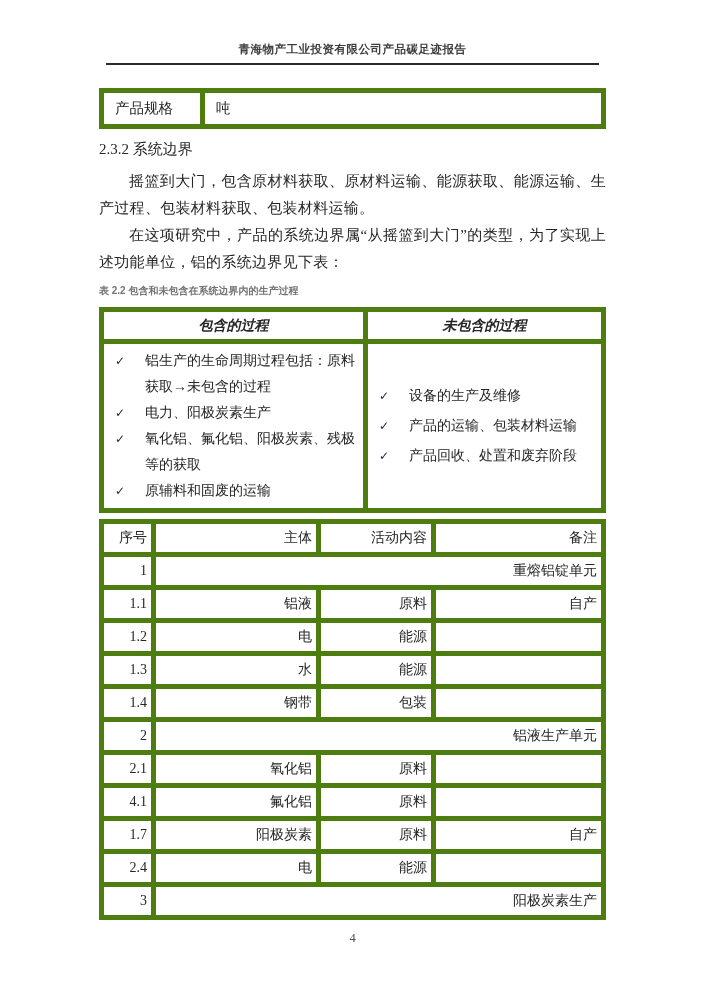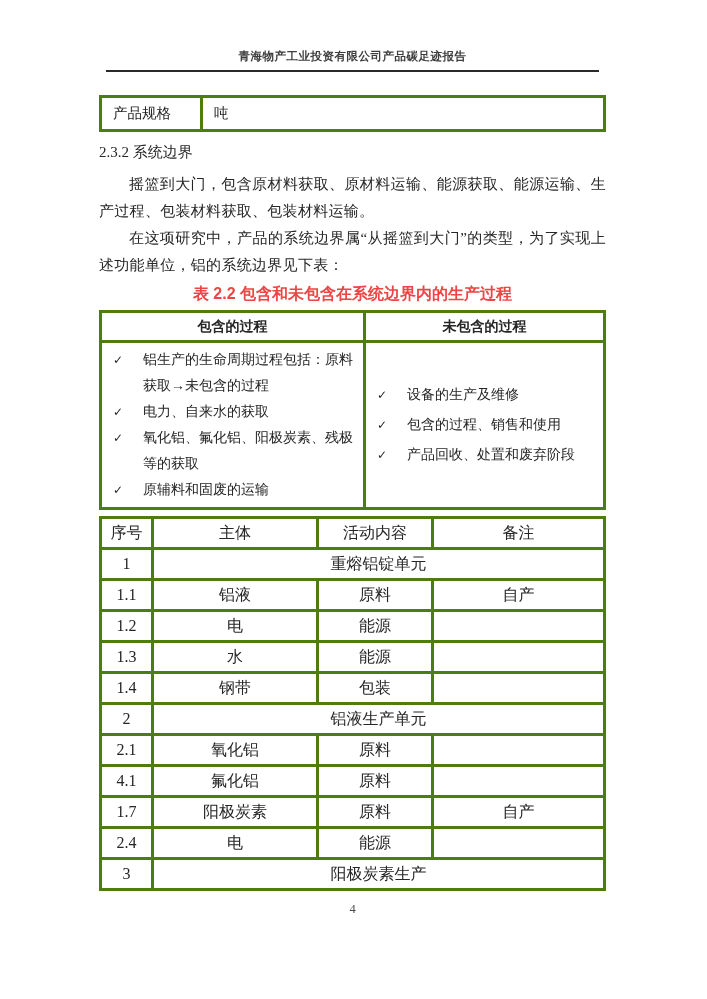--- a/index.html
+++ b/index.html
@@ -6,40 +6,40 @@
   .page {
     position:relative;
     width:707px; height:999px;
     background:#ffffff;
     font-family:"Liberation Serif","DejaVu Serif",serif;
     color:#262626;
     overflow:hidden;
   }
   .content {
     position:absolute;
-    left:99px; top:8px;
+    left:99px; top:1px;
     width:507px;
   }
 
   
   .doc-header {
     margin:40px 7px 0 7px;
     text-align:center;
     font-size:11.5px;
     line-height:16px;
     font-weight:bold;
     color:#3d3d3d;
     letter-spacing:0.5px;
     padding-bottom:6px;
     border-bottom:2px solid #2a2a2a;
   }
 
   
   table { border-collapse:collapse; width:100%; table-layout:fixed; }
-  td, th { border:3px solid #4d7c0f; vertical-align:middle; }
+  td, th { border:5px solid #4d7c0f; vertical-align:middle; }
 
   
   .spec-table { margin-top:23px; }
   .spec-table td {
     height:31px;
     font-size:14.5px;
     padding:0 6px 0 11px;
     text-align:left;
   }
 
@@ -55,38 +55,39 @@
     font-size:15px;
     line-height:27px;
     text-align:justify;
     text-indent:2em;
     letter-spacing:0.3px;
   }
   .para-block { margin-top:9px; }
 
   
   .table-caption {
-    text-align:center;
+    text-align:left;
     font-family:"Liberation Sans","DejaVu Sans",sans-serif;
     font-weight:bold;
-    font-size:16px;
+    font-size:10px;
     line-height:18px;
-    color:#ef4444;
+    color:#737373;
   }
   .caption-22 { margin-top:6px; }
   .caption-23 { margin-top:7px; }
 
   
   .t22 { margin-top:7px; }
   .t22 th {
     height:25px;
     font-family:"Liberation Sans","DejaVu Sans",sans-serif;
     font-weight:bold;
     font-size:14px;
     text-align:center;
+    font-style:italic;
   }
   .t22 td { padding:4px 6px; }
   .t22 .cell-list { display:flex; flex-direction:column; }
   .t22 .cell-list.centered { justify-content:center; height:156px; }
   .check-item {
     display:flex;
     align-items:flex-start;
     font-size:14px;
     line-height:26px;
   }
@@ -98,22 +99,22 @@
     font-size:12px;
     line-height:26px;
   }
   .check-item .check-text { flex:1; }
   .t22 .excluded-list .check-item { margin:2px 0; }
 
   
   .t23 { margin-top:6px; }
   .t23 td {
     height:28px;
-    font-size:16px;
-    text-align:center;
+    font-size:14px;
+    text-align:right;
     padding:0 4px;
   }
 
   
   .pagenum {
     margin-top:11px;
     text-align:center;
     font-size:12.5px;
     color:#4c4c4c;
   }
@@ -162,41 +163,41 @@
       </tr>
       <tr>
         <td>
           <div class="cell-list">
             <div class="check-item">
               <span class="check">✓</span>
               <span class="check-text">铝生产的生命周期过程包括：原料获取→未包含的过程</span>
             </div>
             <div class="check-item">
               <span class="check">✓</span>
-              <span class="check-text">电力、自来水的获取</span>
+              <span class="check-text">电力、阳极炭素生产</span>
             </div>
             <div class="check-item">
               <span class="check">✓</span>
               <span class="check-text">氧化铝、氟化铝、阳极炭素、残极等的获取</span>
             </div>
             <div class="check-item">
               <span class="check">✓</span>
               <span class="check-text">原辅料和固废的运输</span>
             </div>
           </div>
         </td>
         <td>
           <div class="cell-list centered excluded-list">
             <div class="check-item">
               <span class="check">✓</span>
               <span class="check-text">设备的生产及维修</span>
             </div>
             <div class="check-item">
               <span class="check">✓</span>
-              <span class="check-text">包含的过程、销售和使用</span>
+              <span class="check-text">产品的运输、包装材料运输</span>
             </div>
             <div class="check-item">
               <span class="check">✓</span>
               <span class="check-text">产品回收、处置和废弃阶段</span>
             </div>
           </div>
         </td>
       </tr>
     </tbody>
       </table>

